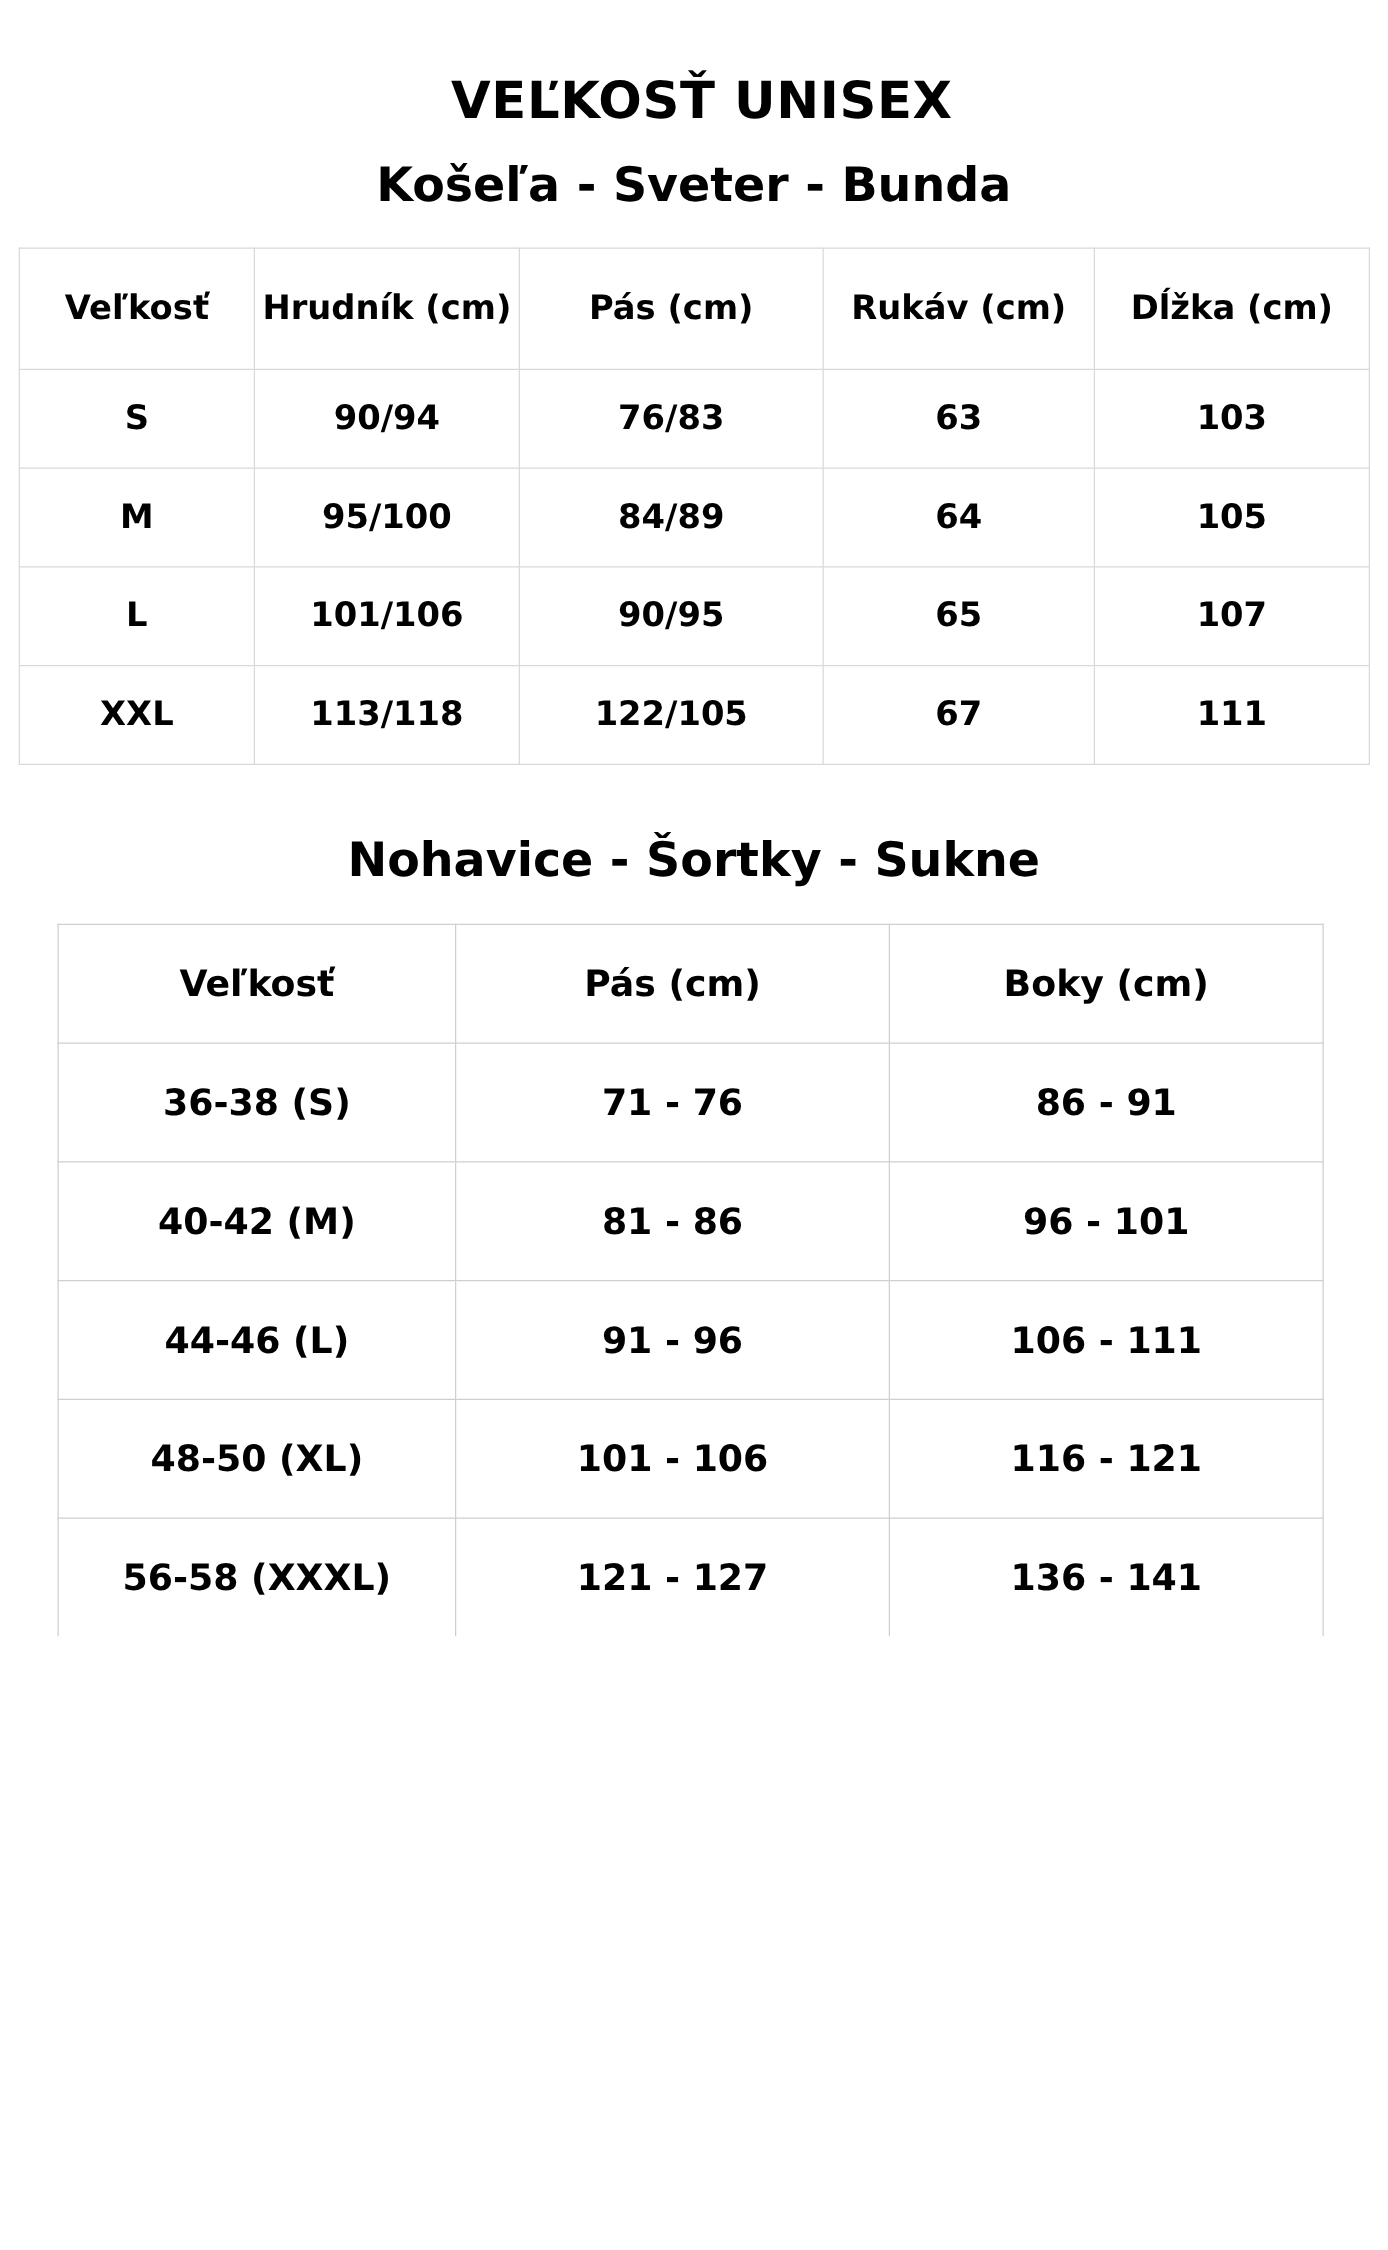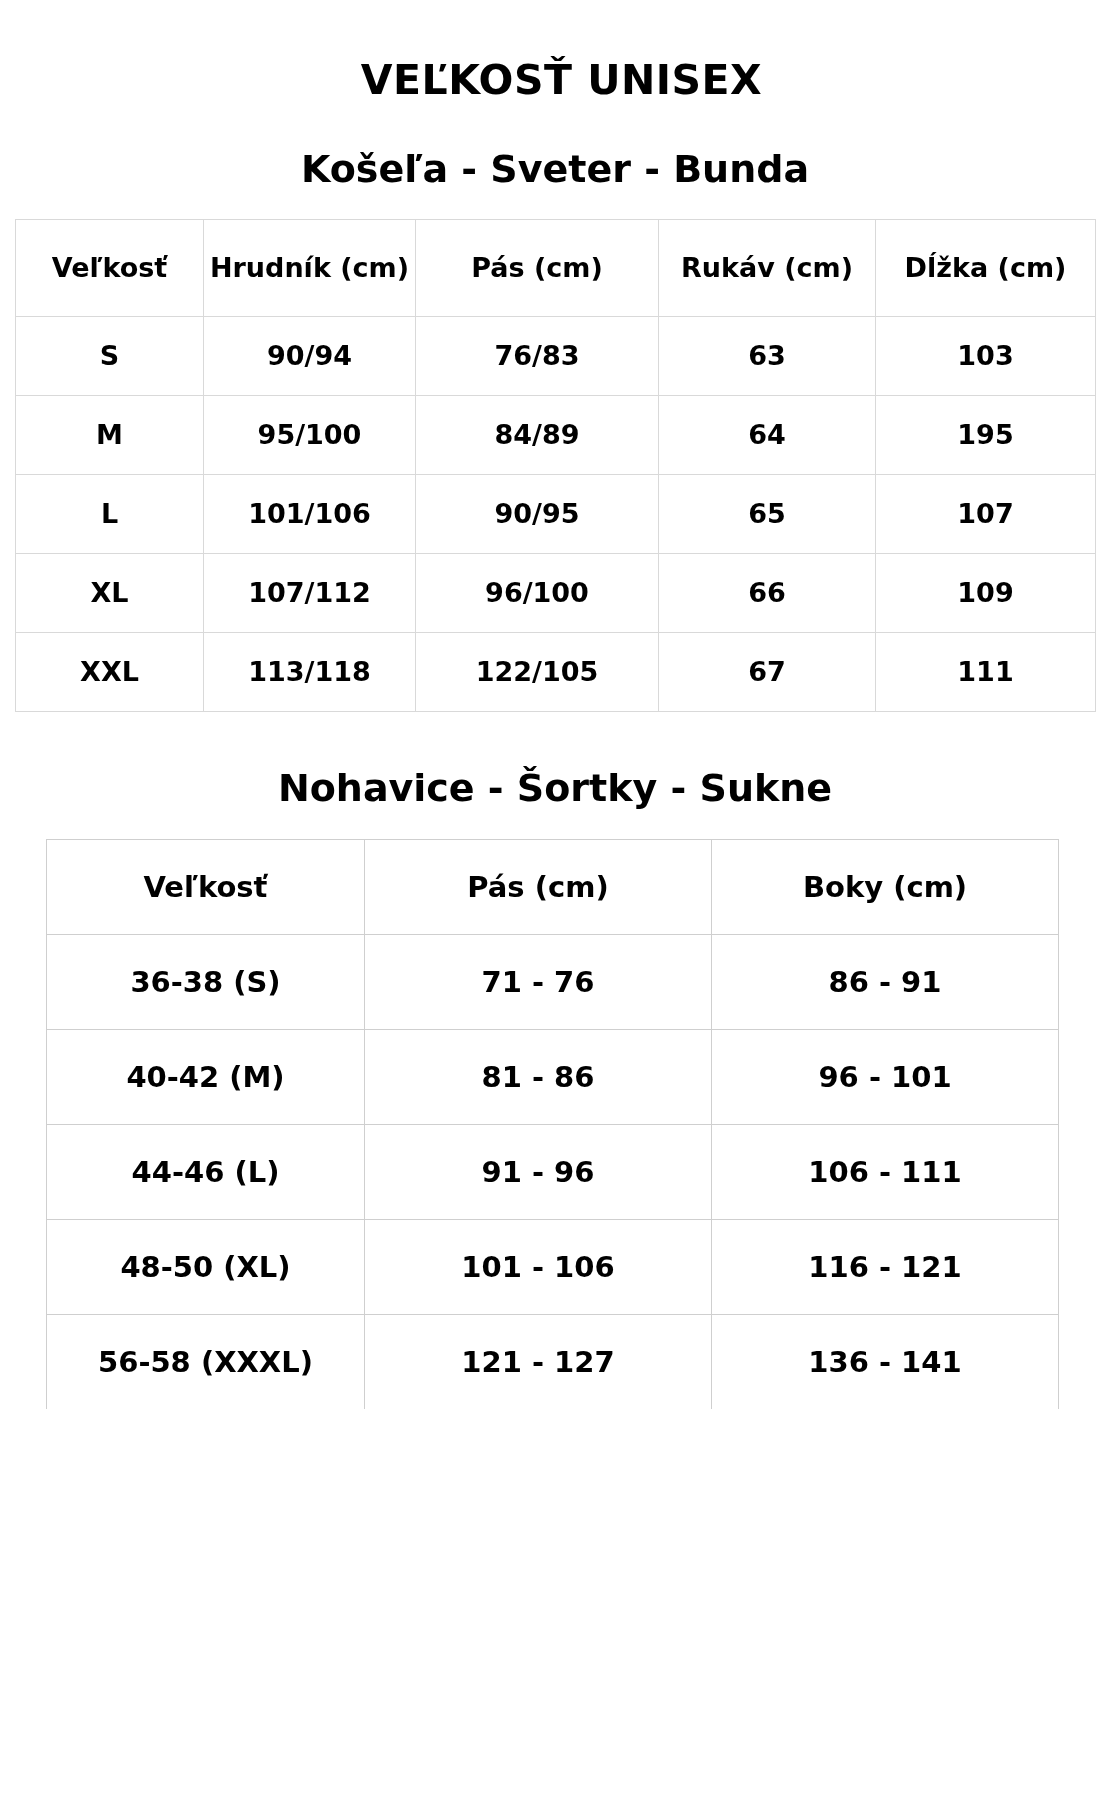--- a/index.html
+++ b/index.html
@@ -25,21 +25,21 @@
     font-weight: bold;
     letter-spacing: 0.5px;
     margin: 56px 0 0 0;
     line-height: 1.2;
     padding-left: 13px;
   }
   .section-title {
     text-align: center;
     font-size: 38px;
     font-weight: bold;
-    margin: 42px 0 26px 0;
+    margin: 21px 0 26px 0;
     line-height: 1.2;
   }
   .section-title.second {
     margin-top: 54px;
     margin-bottom: 28px;
   }
   table {
     border-collapse: collapse;
     table-layout: fixed;
   }
@@ -120,35 +120,28 @@
         <td>90/94</td>
         <td>76/83</td>
         <td>63</td>
         <td>103</td>
       </tr>
       <tr>
         <td>M</td>
         <td>95/100</td>
         <td>84/89</td>
         <td>64</td>
-        <td>195</td>
+        <td>105</td>
       </tr>
       <tr>
         <td>L</td>
         <td>101/106</td>
         <td>90/95</td>
         <td>65</td>
         <td>107</td>
-      </tr>
-      <tr>
-        <td>XL</td>
-        <td>107/112</td>
-        <td>96/100</td>
-        <td>66</td>
-        <td>109</td>
       </tr>
       <tr>
         <td>XXL</td>
         <td>113/118</td>
         <td>122/105</td>
         <td>67</td>
         <td>111</td>
       </tr>
     </tbody>
   </table>

